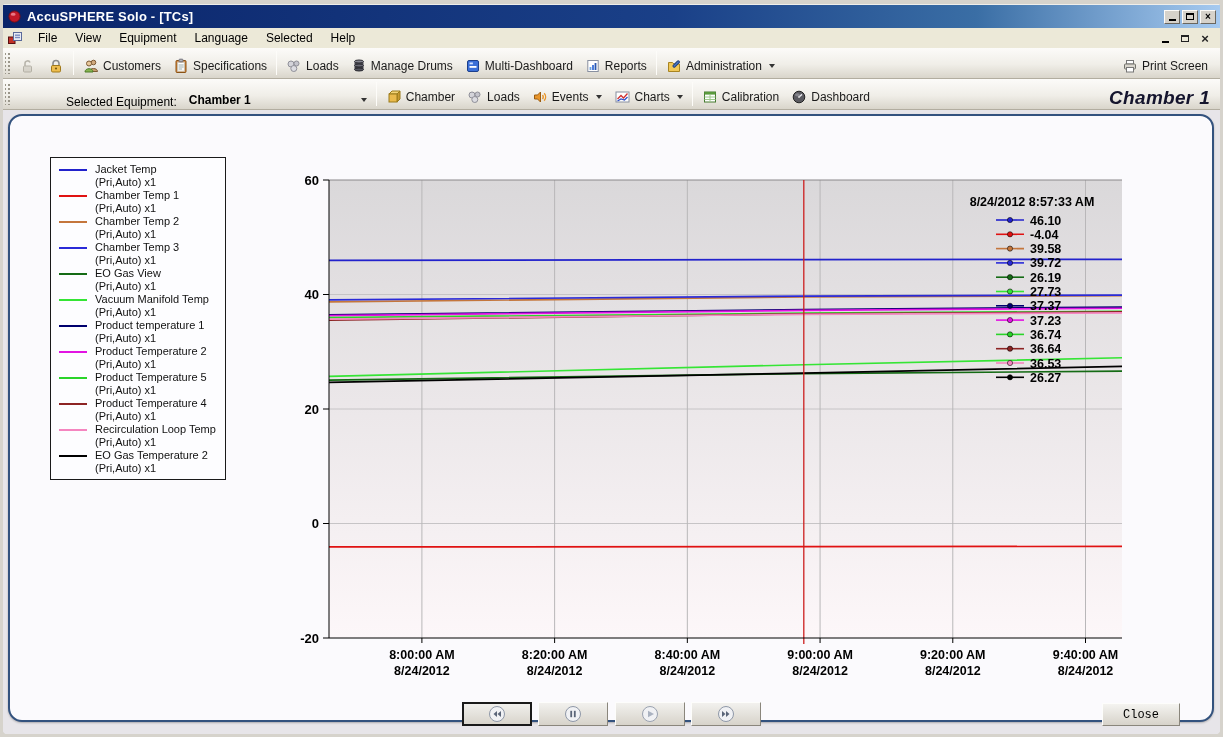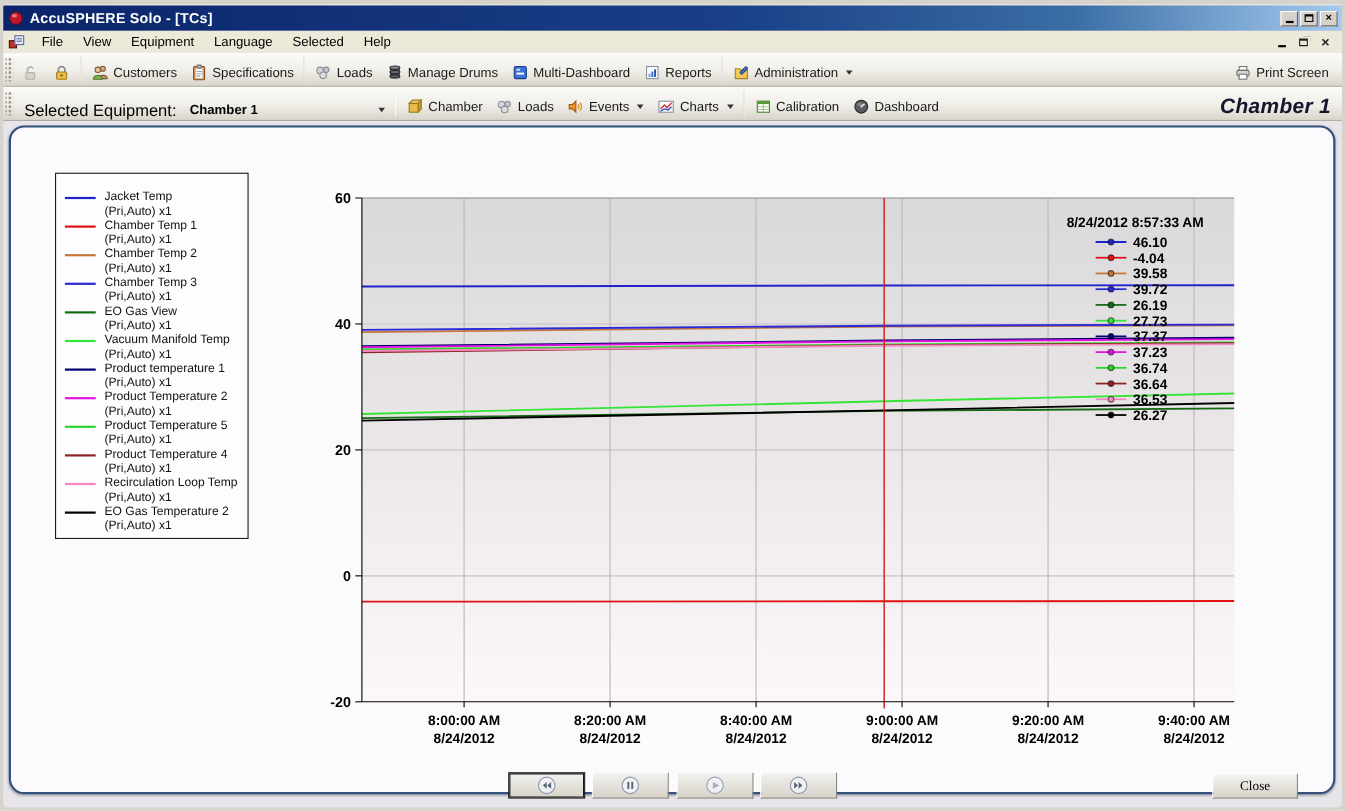--- a/index.html
+++ b/index.html
@@ -31,43 +31,43 @@
   .toolbar { position:absolute; left:3px; right:3px; display:flex; align-items:flex-end;
     background:linear-gradient(#fcfbf9 0%,#f0eee8 55%,#d9d5cb 100%); border-bottom:1px solid #b2ada0; }
   #toolbar1 { top:48px; height:31px; }
   #toolbar2 { top:79px; height:31px; }
   .grip { width:7px; align-self:stretch; margin:4px 2px 4px 2px;
     background-image:radial-gradient(circle 1px, #9a968a 1px, transparent 1.5px); background-size:4px 4px; background-position:2px 0; }
   .tb-btn { display:flex; align-items:center; gap:4px; padding:3px 5px; font-size:12px; color:#1a1a1a; border:1px solid transparent; border-radius:2px; cursor:default; white-space:nowrap; }
   .tb-sep { width:1px; align-self:stretch; margin:3px 3px; background:#b0ab9e; border-right:1px solid #fdfcf9; }
   .caret { width:0; height:0; border-left:3px solid transparent; border-right:3px solid transparent; border-top:4px solid #333; margin-left:3px; }
   .spacer { flex:1; }
-  #equip-label { font-size:15px; padding-left:8px; }
+  #equip-label { font-size:12px; padding-left:8px;margin-left:44px; }
   #equip-combo { display:flex; align-items:center; width:190px; margin-left:6px; padding:2px 6px; cursor:default; }
   #equip-combo b { font-size:12px; }
   #page-title { font-size:19px; font-weight:bold; font-style:italic; color:#15152e; padding-right:10px; letter-spacing:.3px; }
 
   
   #client { position:absolute; left:3px; right:3px; top:110px; bottom:3px; background:#e7e5e9; }
   #panel { position:absolute; left:5px; top:4px; width:1206px; height:608px; background:#fbfafd;
     border:2px solid #33527e; border-radius:14px; box-shadow:0 1px 2px rgba(0,0,0,.25); }
   #chart-svg { position:absolute; left:0; top:0; pointer-events:none; }
 
   
-  #legend { position:absolute; left:40px; top:41px; width:176px; background:#fdfdff; border:1px solid #1a1a1a; padding:15px 2px 4px 8px; }
+  #legend { position:absolute; left:40px; top:41px; width:176px; background:#fdfdff; border:1px solid #1a1a1a; padding:5px 2px 4px 8px; }
   .legend-item { display:flex; }
   .legend-swatch { width:28px; height:2px; margin:6px 8px 0 0; flex:0 0 28px; }
   .legend-txt { font-size:11px; line-height:13px; color:#111; }
 
   
   .transport-btn { position:absolute; top:586px; width:70px; height:24px; background:linear-gradient(#f2f1ee,#d7d3ca);
     border:1px solid #8a867c; border-top-color:#fdfdfb; border-left-color:#fdfdfb; display:flex; align-items:center; justify-content:center; cursor:default; z-index:3; }
   .transport-btn.default { border:1px solid #1a1a1a; box-shadow:0 0 0 1px #1a1a1a inset; }
   #close-btn { position:absolute; left:1092px; top:587px; width:78px; height:23px; background:linear-gradient(#f4f3f0,#d7d3ca);
-    border:1px solid #8a867c; border-top-color:#fdfdfb; border-left-color:#fdfdfb; font-size:12px; font-family:Liberation Serif, serif; cursor:default; z-index:3; }
+    border:1px solid #8a867c; border-top-color:#fdfdfb; border-left-color:#fdfdfb; font-size:12px; font-family:Liberation Mono, monospace; cursor:default; z-index:3; }
 </style>
 </head>
 <body>
 
 <div id="app">
   <div id="top-sliver"></div>
 
   <div id="title-bar">
     <svg width="15" height="15" viewBox="0 0 16 16">
       <circle cx="8" cy="8" r="6" fill="#c01828" stroke="#701018"></circle>

